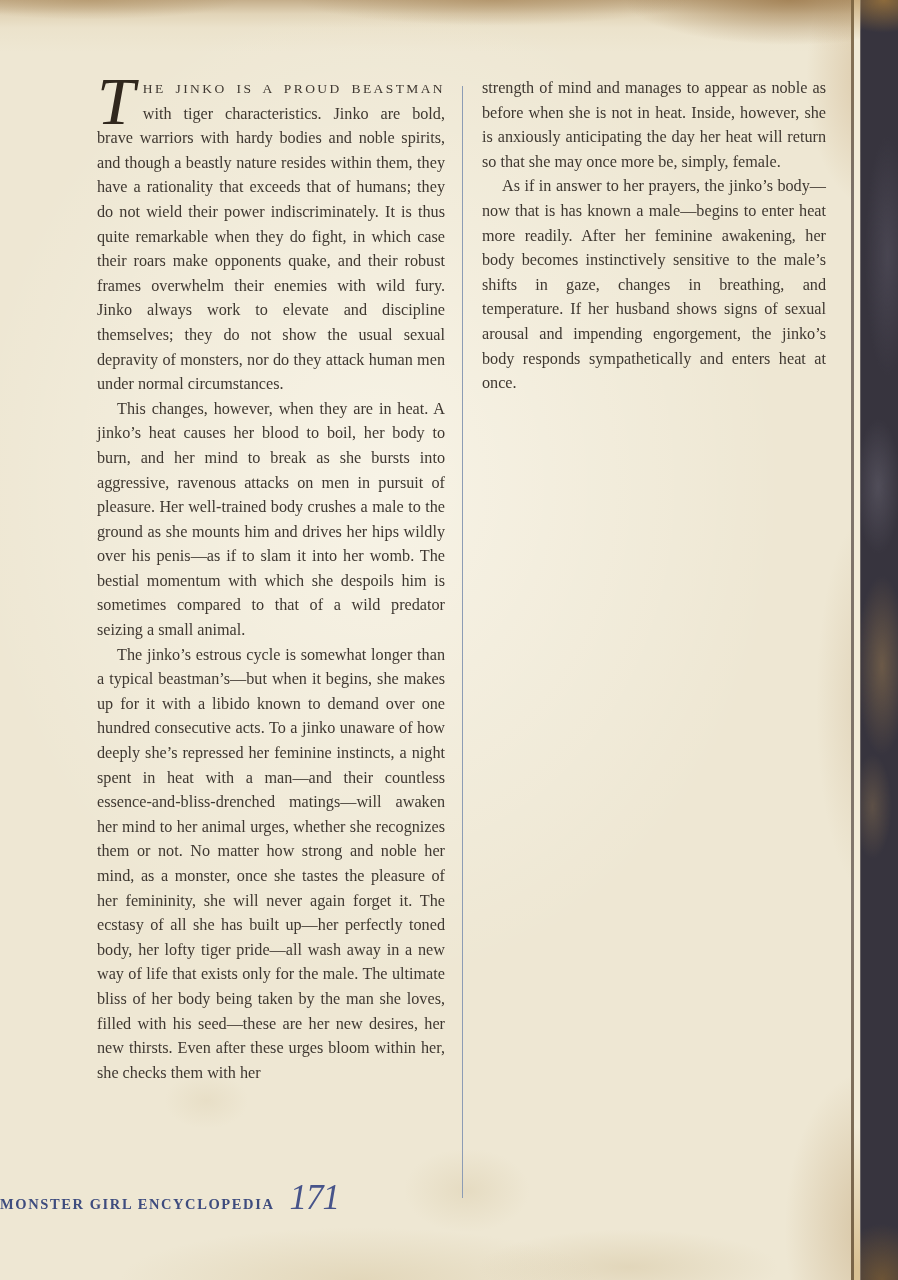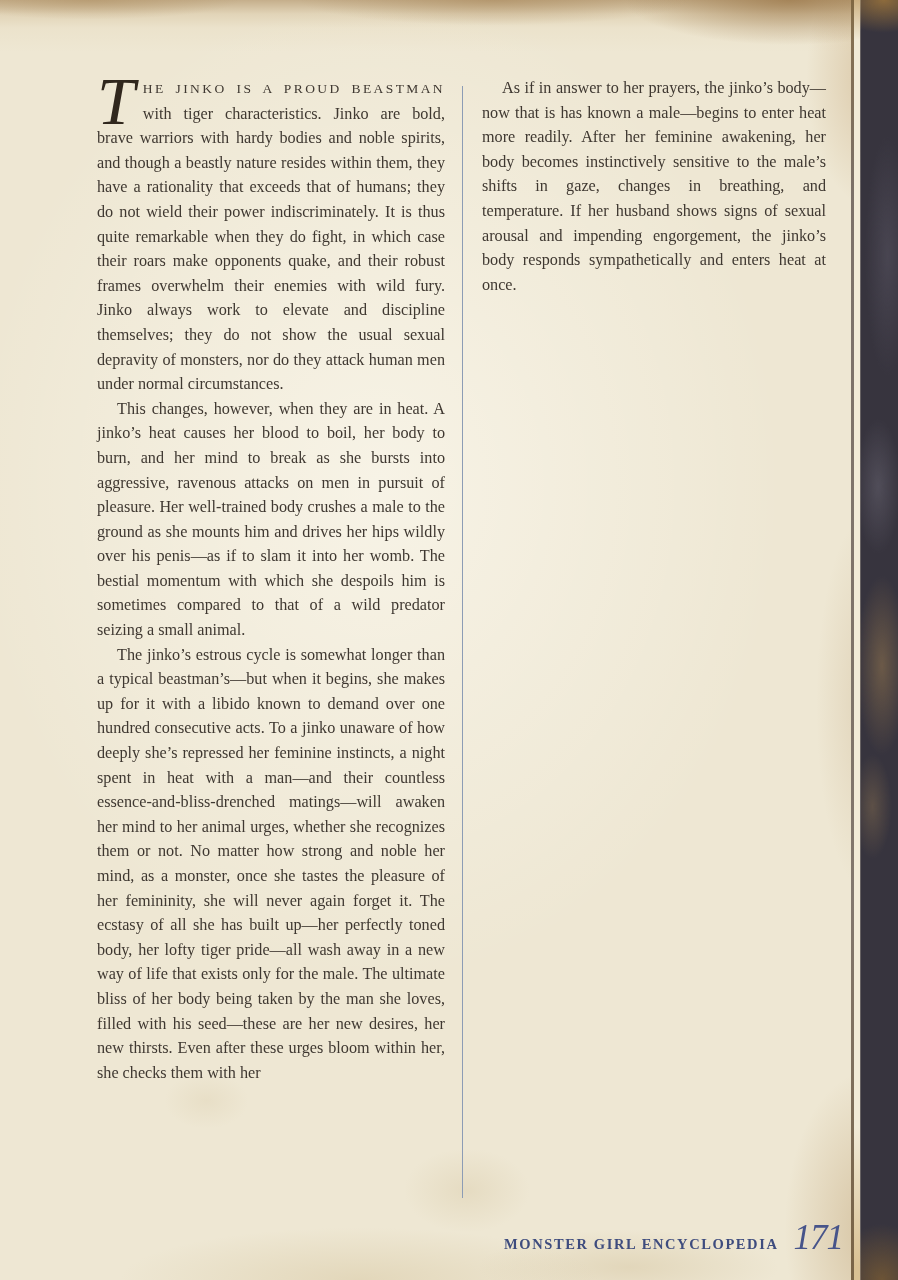--- a/index.html
+++ b/index.html
@@ -54,37 +54,38 @@
   .para{margin:0;}
   .para.indent{text-indent:20px;}
   .smallcaps{font-size:13.5px;letter-spacing:2.4px;}
   .italic{}
   .dropcap{
     float:left;font-style:italic;font-size:68px;line-height:49px;height:49px;
     margin:1px 8px 0 0;color:#30271d;
   }
 
   
-  .footer{position:absolute;left:0;top:1210px;right:55px;display:flex;justify-content:flex-end;align-items:baseline;}
+  .footer{position:absolute;left:0;top:1170px;right:55px;display:flex;justify-content:flex-start;align-items:baseline;}
   .footer-title{font-size:14.5px;letter-spacing:1.6px;color:#3e4c7e;font-weight:bold;}
   .footer-page{font-size:35px;font-style:italic;color:#47548a;margin-left:15px;letter-spacing:-1px;margin-top:8px;}
 </style>
 </head>
 <body>
 
 <div id="page">
 
   <div class="columns">
     <div class="col col-left">
         <p class="para"><span class="dropcap">T</span><span class="smallcaps">HE JINKO IS A PROUD BEASTMAN</span><span> with tiger characteristics. Jinko are bold, brave warriors with hardy bodies and noble spirits, and though a beastly nature resides within them, they have a rationality that exceeds that of humans; they do not wield their power indiscriminately. It is thus quite remarkable when they </span><span class="italic">do</span><span> fight, in which case their roars make opponents quake, and their robust frames overwhelm their enemies with wild fury. Jinko always work to elevate and discipline themselves; they do not show the usual sexual depravity of monsters, nor do they attack human men under normal circumstances.</span></p>
         <p class="para indent"><span>This changes, however, when they are in heat. A jinko’s heat causes her blood to boil, her body to burn, and her mind to break as she bursts into aggressive, ravenous attacks on men in pursuit of pleasure. Her well-trained body crushes a male to the ground as she mounts him and drives her hips wildly over his penis—as if to slam it into her womb. The bestial momentum with which she despoils him is sometimes compared to that of a wild predator seizing a small animal.</span></p>
         <p class="para indent"><span>The jinko’s estrous cycle is somewhat longer than a typical beastman’s—but when it begins, she makes up for it with a libido known to demand over one hundred consecutive acts. To a jinko unaware of how deeply she’s repressed her feminine instincts, a night spent in heat with a man—and their countless essence-and-bliss-drenched matings—will awaken her mind to her animal urges, whether she recognizes them or not. No matter how strong and noble her mind, as a monster, once she tastes the pleasure of her femininity, she will never again forget it. The ecstasy of all she has built up—her perfectly toned body, her lofty tiger pride—all wash away in a new way of life that exists only for the male. The ultimate bliss of her body being taken by the man she loves, filled with his seed—these are her new desires, her new thirsts. Even after these urges bloom within her, she checks them with her</span></p>
       </div>
     <div class="divider"></div>
     <div class="col col-right">
+        <p class="para"><span>strength of mind and manages to appear as noble as before when she is not in heat. Inside, however, she is anxiously anticipating the day her heat will return so that she may once more be, simply, female.</span></p>
         <p class="para indent"><span>As if in answer to her prayers, the jinko’s body—now that is has known a male—begins to enter heat more readily. After her feminine awakening, her body becomes instinctively sensitive to the male’s shifts in gaze, changes in breathing, and temperature. If her husband shows signs of sexual arousal and impending engorgement, the jinko’s body responds sympathetically and enters heat at once.</span></p>
       </div>
   </div>
 
   <div class="footer">
     <span class="footer-title">MONSTER GIRL ENCYCLOPEDIA</span>
     <span class="footer-page">171</span>
   </div>
 
   <div class="edge-line"></div>

